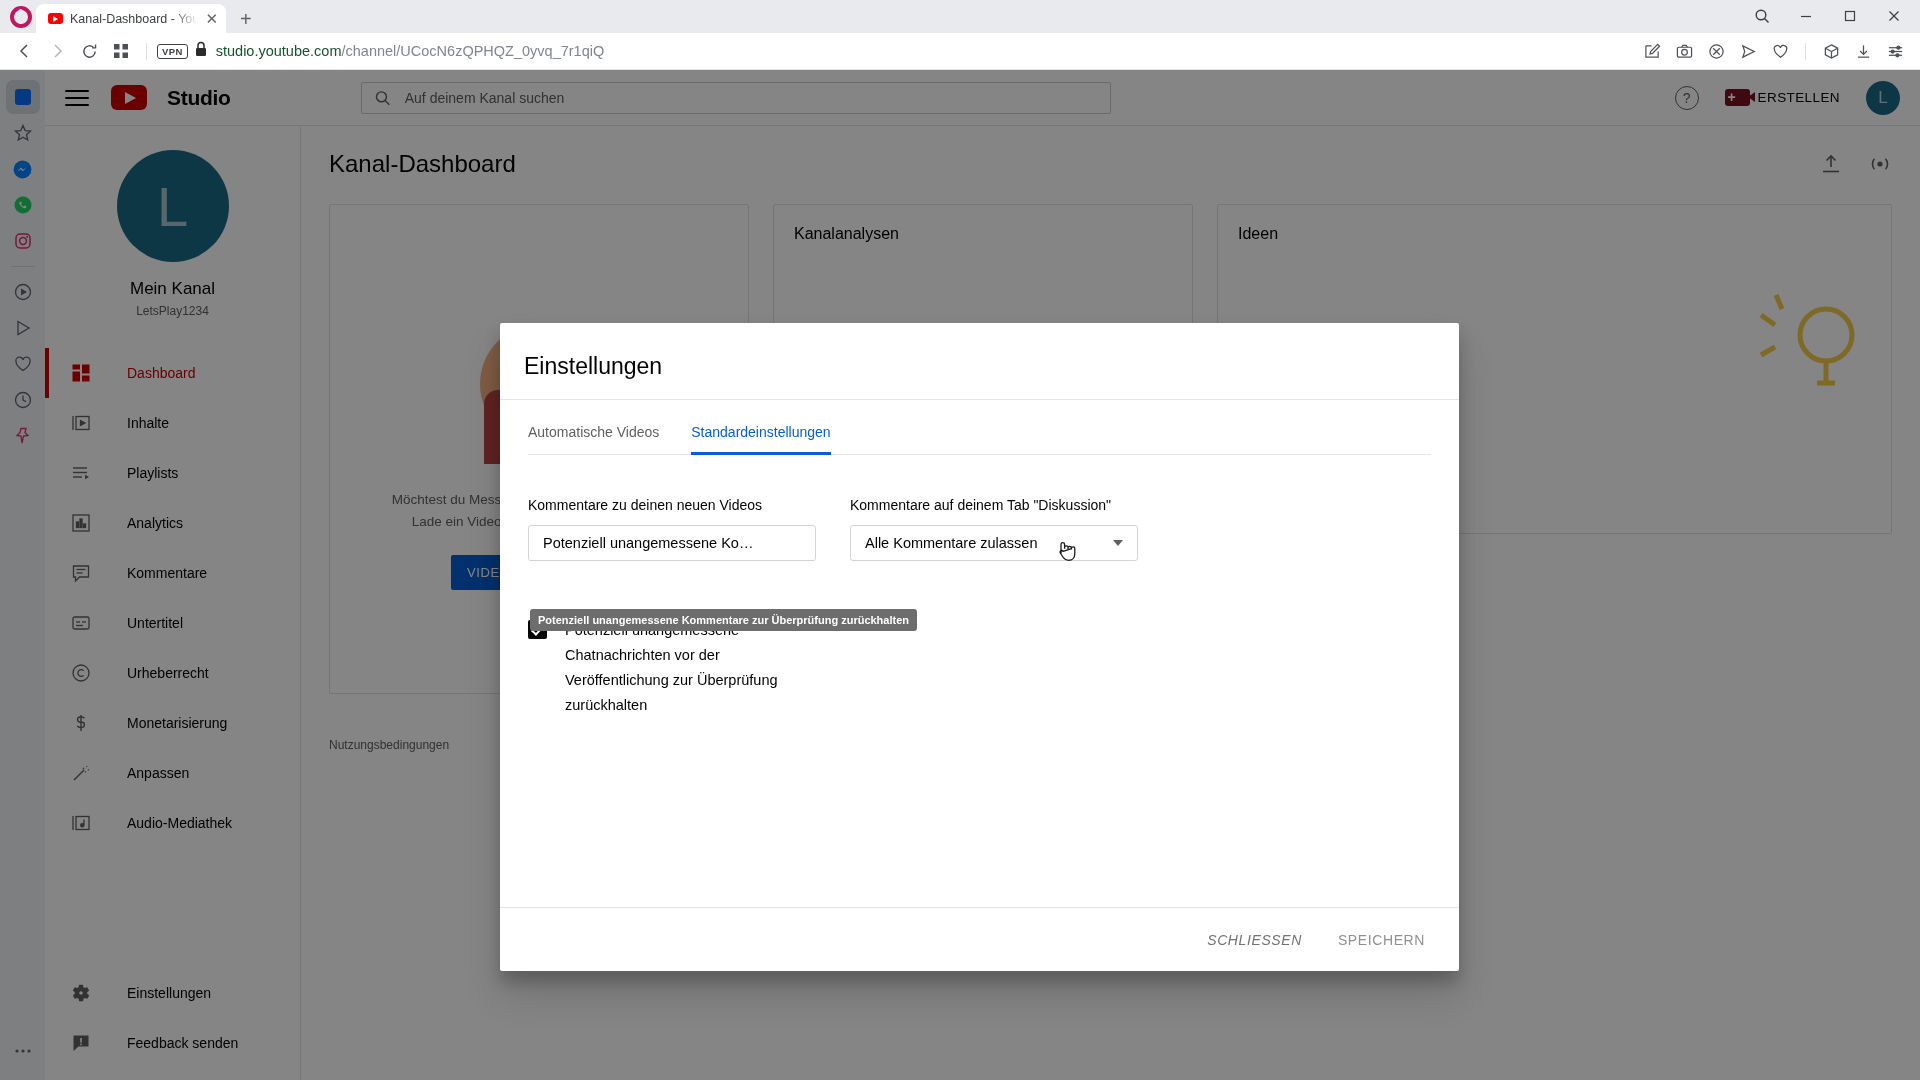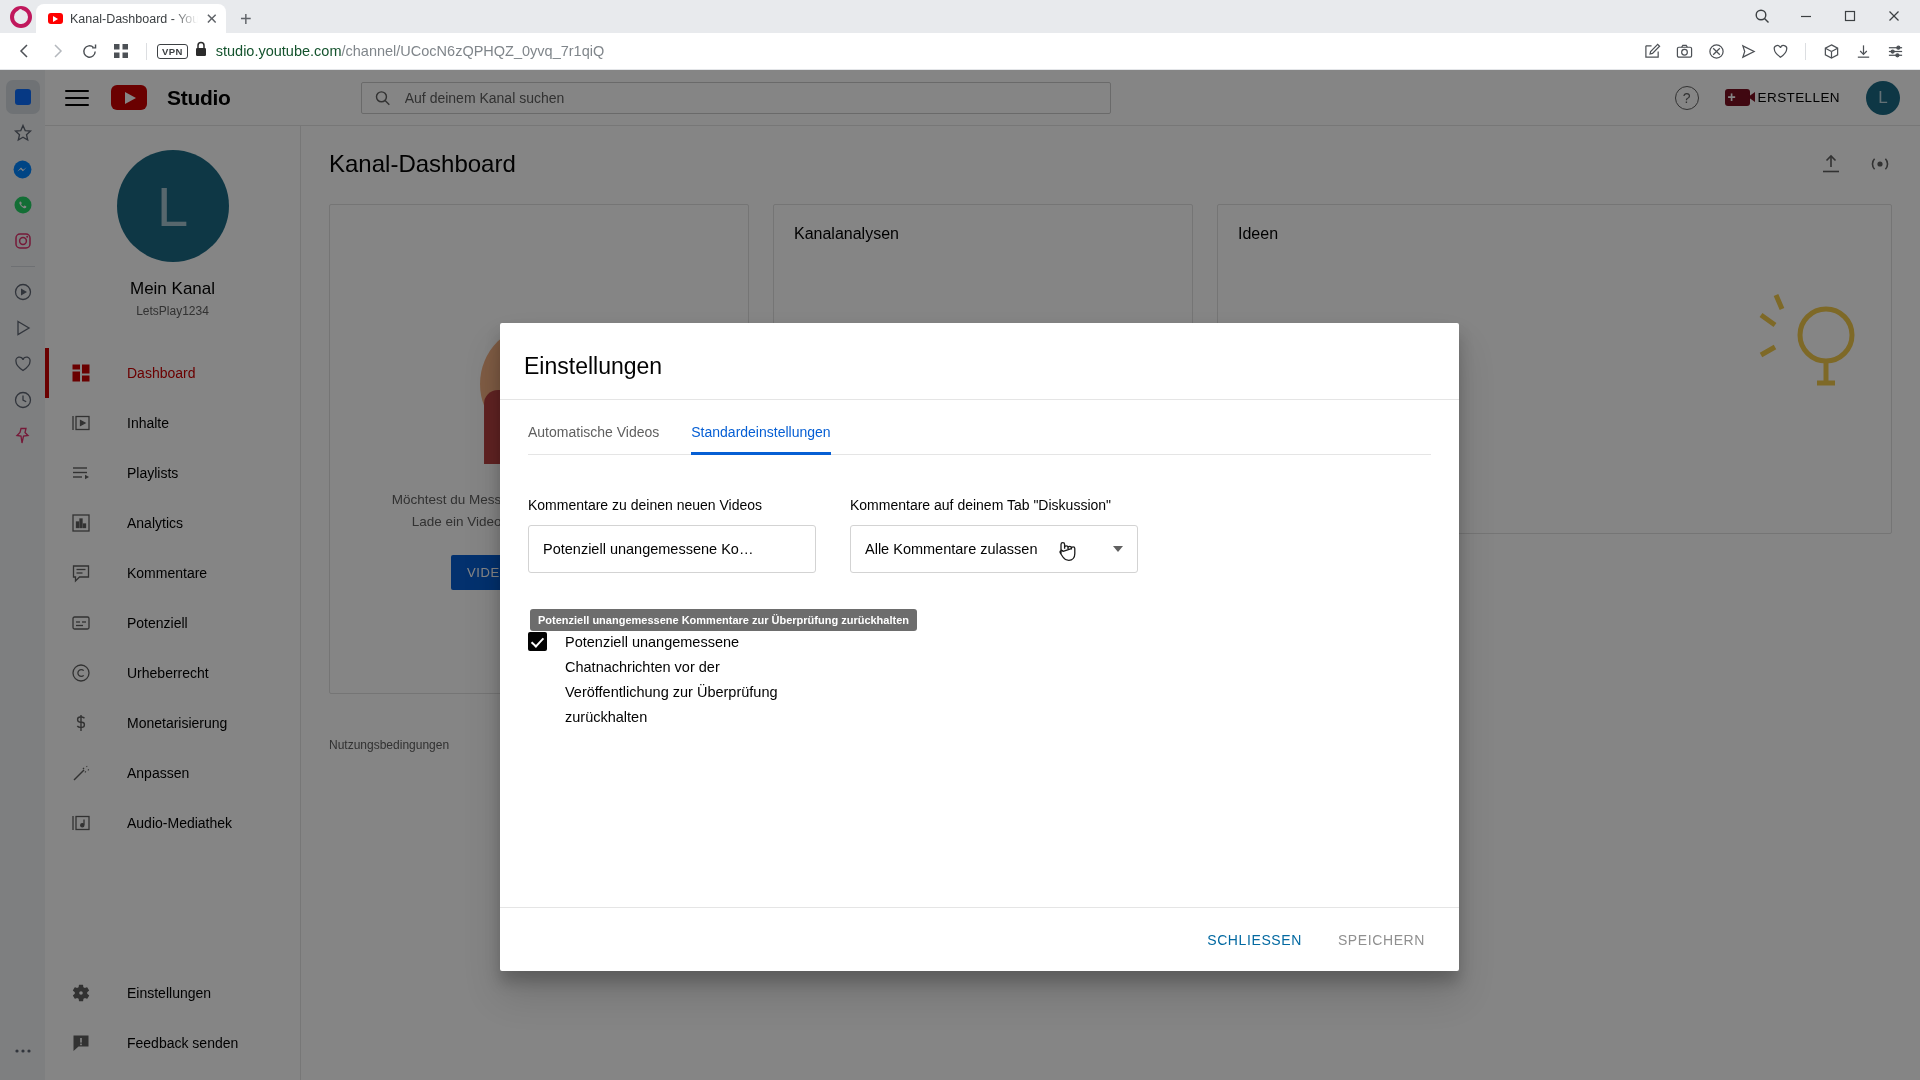--- a/index.html
+++ b/index.html
@@ -378,21 +378,21 @@
   }
   .tab-item.active { color: #065fd4; }
   .tab-item.active::after {
     content: ""; position: absolute; left: 0; right: 0; bottom: -1px;
     height: 3px; background: #065fd4;
   }
   .fields-row { display: flex; gap: 34px; margin-top: 42px; }
   .field-col { width: 288px; position: relative; }
   .field-label { font-size: 14px; color: #030303; margin-bottom: 12px; }
   .select-box {
-    height: 48px;
+    height: 36px;
     border: 1px solid #d3d3d3;
     border-radius: 3px;
     display: flex; align-items: center;
     padding: 0 14px;
     font-size: 14.5px; color: #030303;
     cursor: pointer;
     position: relative;
     background: #fff;
     white-space: nowrap; overflow: hidden;
   }
@@ -442,21 +442,21 @@
     gap: 20px;
     padding-right: 26px;
   }
   .txt-btn {
     font-size: 14px; letter-spacing: .6px;
     background: none; border: none;
     font-family: inherit;
     cursor: pointer;
     padding: 9px 8px;
   }
-  .txt-btn.primary { color: #0369a1; }
+  .txt-btn.primary { color: #737373; font-style: italic; }
   .txt-btn.disabled { color: #909090; cursor: default; }
 
   
   #cursor { position: absolute; left: 1055px; top: 465px; z-index: 300; pointer-events: none; }
 </style>
 </head>
 <body>
 
 <div id="browser">
 
@@ -754,21 +754,21 @@
             </div>
             <div class="nav-item">
               <span class="ni-icon">
                   <svg width="20" height="20" viewBox="0 0 20 20" fill="none" stroke="currentColor" stroke-width="1.3">
                     <rect x="2" y="4" width="16" height="12" rx="1.5"></rect>
                     <line x1="5" y1="9" x2="9" y2="9"></line>
                     <line x1="11" y1="9" x2="15" y2="9"></line>
                     <line x1="5" y1="12.5" x2="12" y2="12.5"></line>
                   </svg>
                 </span>
-              <span class="ni-label">Potenziell</span>
+              <span class="ni-label">Untertitel</span>
             </div>
             <div class="nav-item">
               <span class="ni-icon">
                   <svg width="20" height="20" viewBox="0 0 20 20" fill="none" stroke="currentColor" stroke-width="1.3">
                     <circle cx="10" cy="10" r="8"></circle>
                     <path d="M12.7 7.6a3.4 3.4 0 1 0 0 4.8"></path>
                   </svg>
                 </span>
               <span class="ni-label">Urheberrecht</span>
             </div>

